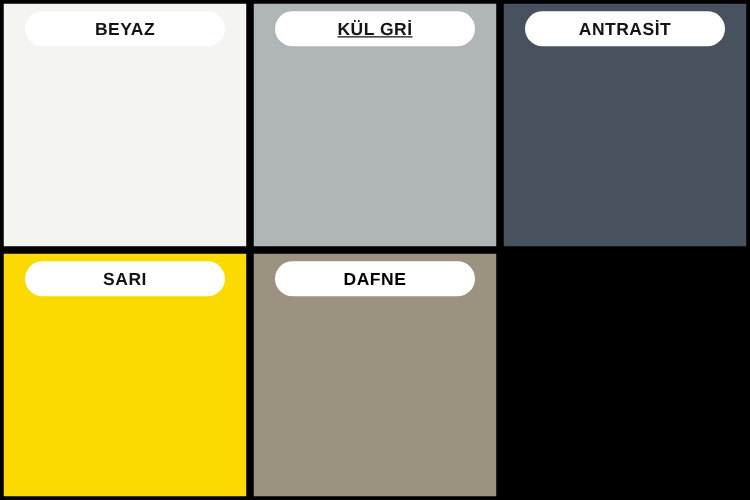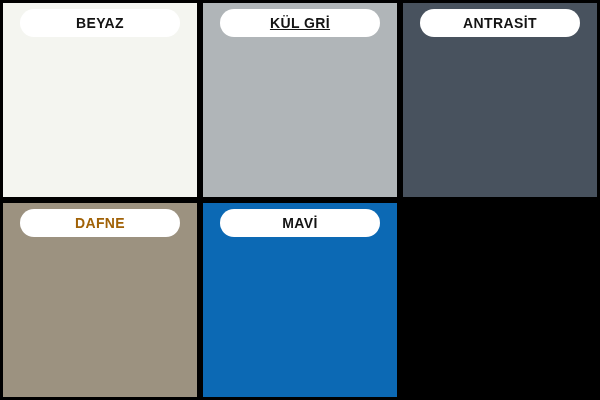--- a/index.html
+++ b/index.html
@@ -65,22 +65,22 @@
   </div>
 
   <div class="swatch-cell" style="background-color: rgb(176, 181, 184);">
     <div class="swatch-label" style="background-color: rgb(255, 255, 255); color: rgb(20, 20, 20); text-decoration: underline;">KÜL GRİ</div>
   </div>
 
   <div class="swatch-cell" style="background-color: rgb(72, 82, 94);">
     <div class="swatch-label" style="background-color: rgb(255, 255, 255); color: rgb(20, 20, 20); text-align: center;">ANTRASİT</div>
   </div>
 
+  <div class="swatch-cell" style="background-color: rgb(252, 217, 0);">
+    <div class="swatch-label" style="background-color: rgb(255, 255, 255); color: rgb(20, 20, 20);">SARI</div>
+  </div>
 
   <div class="swatch-cell" style="background-color: rgb(156, 146, 128);">
-    <div class="swatch-label" style="background-color: rgb(255, 255, 255); color: #a16207;">DAFNE</div>
+    <div class="swatch-label" style="background-color: rgb(255, 255, 255); color: #000000;">DAFNE</div>
   </div>
 
-  <div class="swatch-cell" style="background-color: rgb(12, 105, 180);">
-    <div class="swatch-label" style="background-color: rgb(255, 255, 255); color: rgb(20, 20, 20);">MAVİ</div>
-  </div>
 
 </div>
 
 </body></html>

